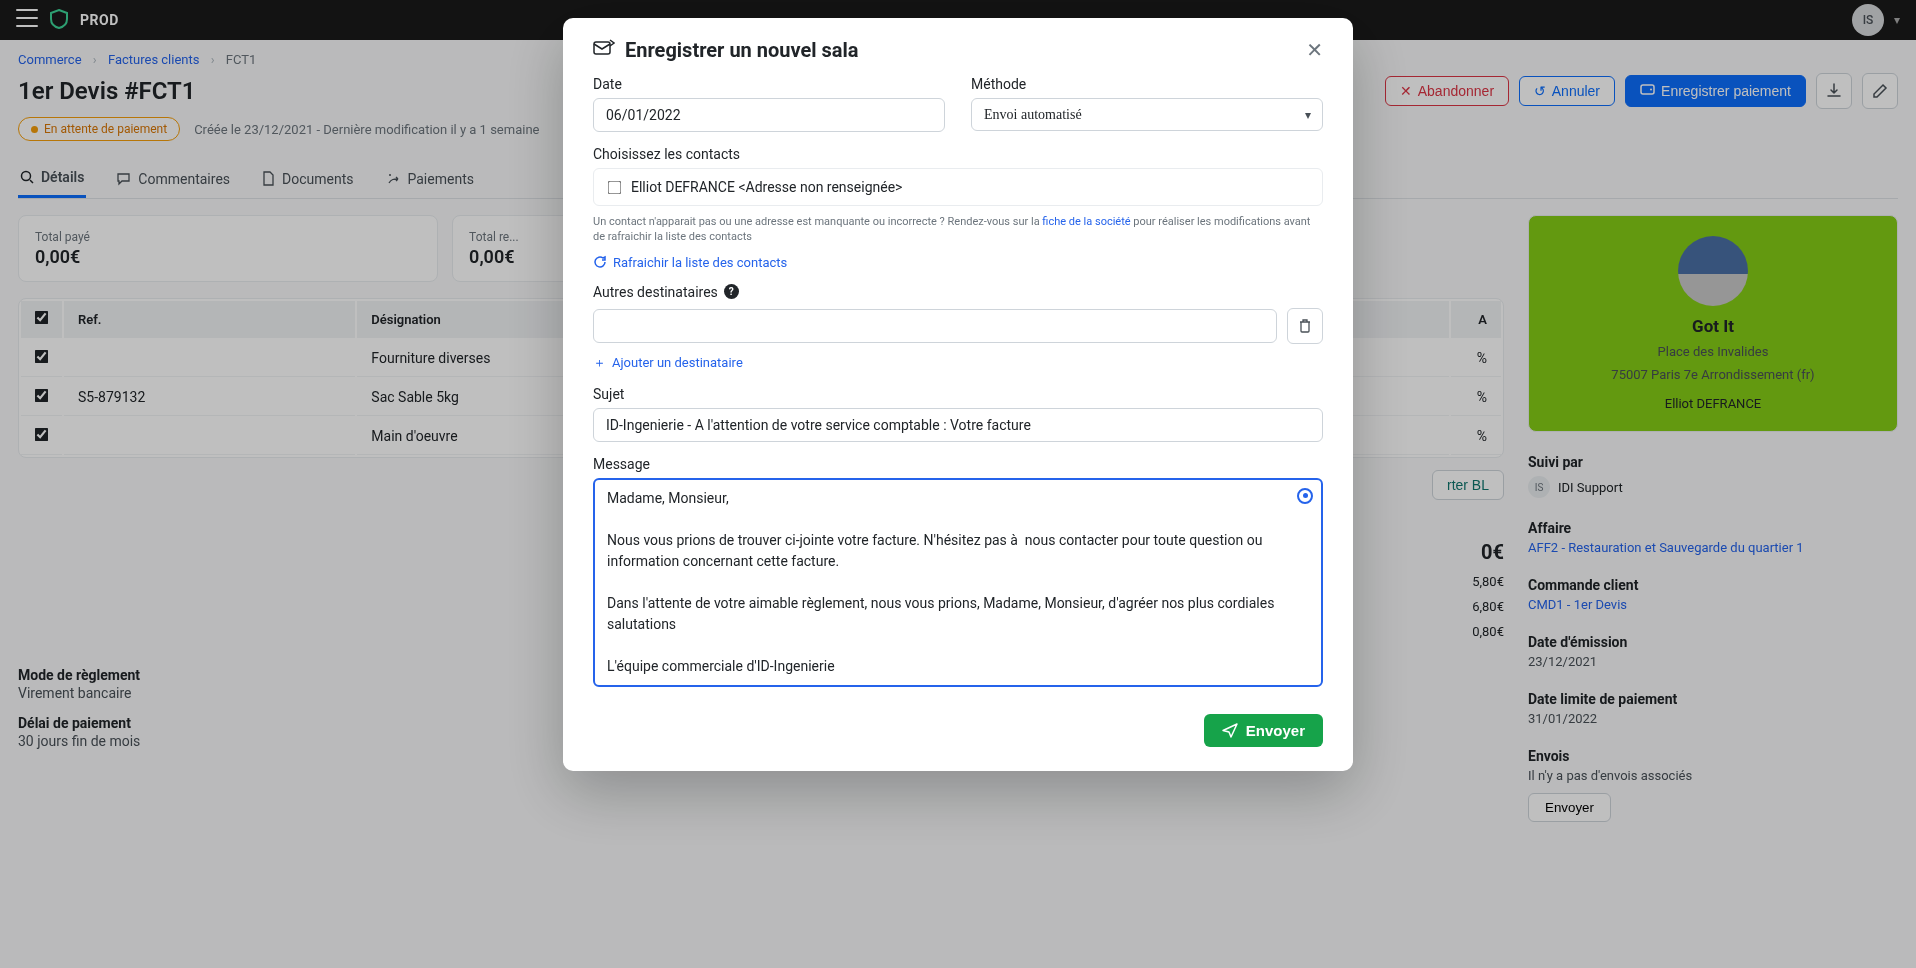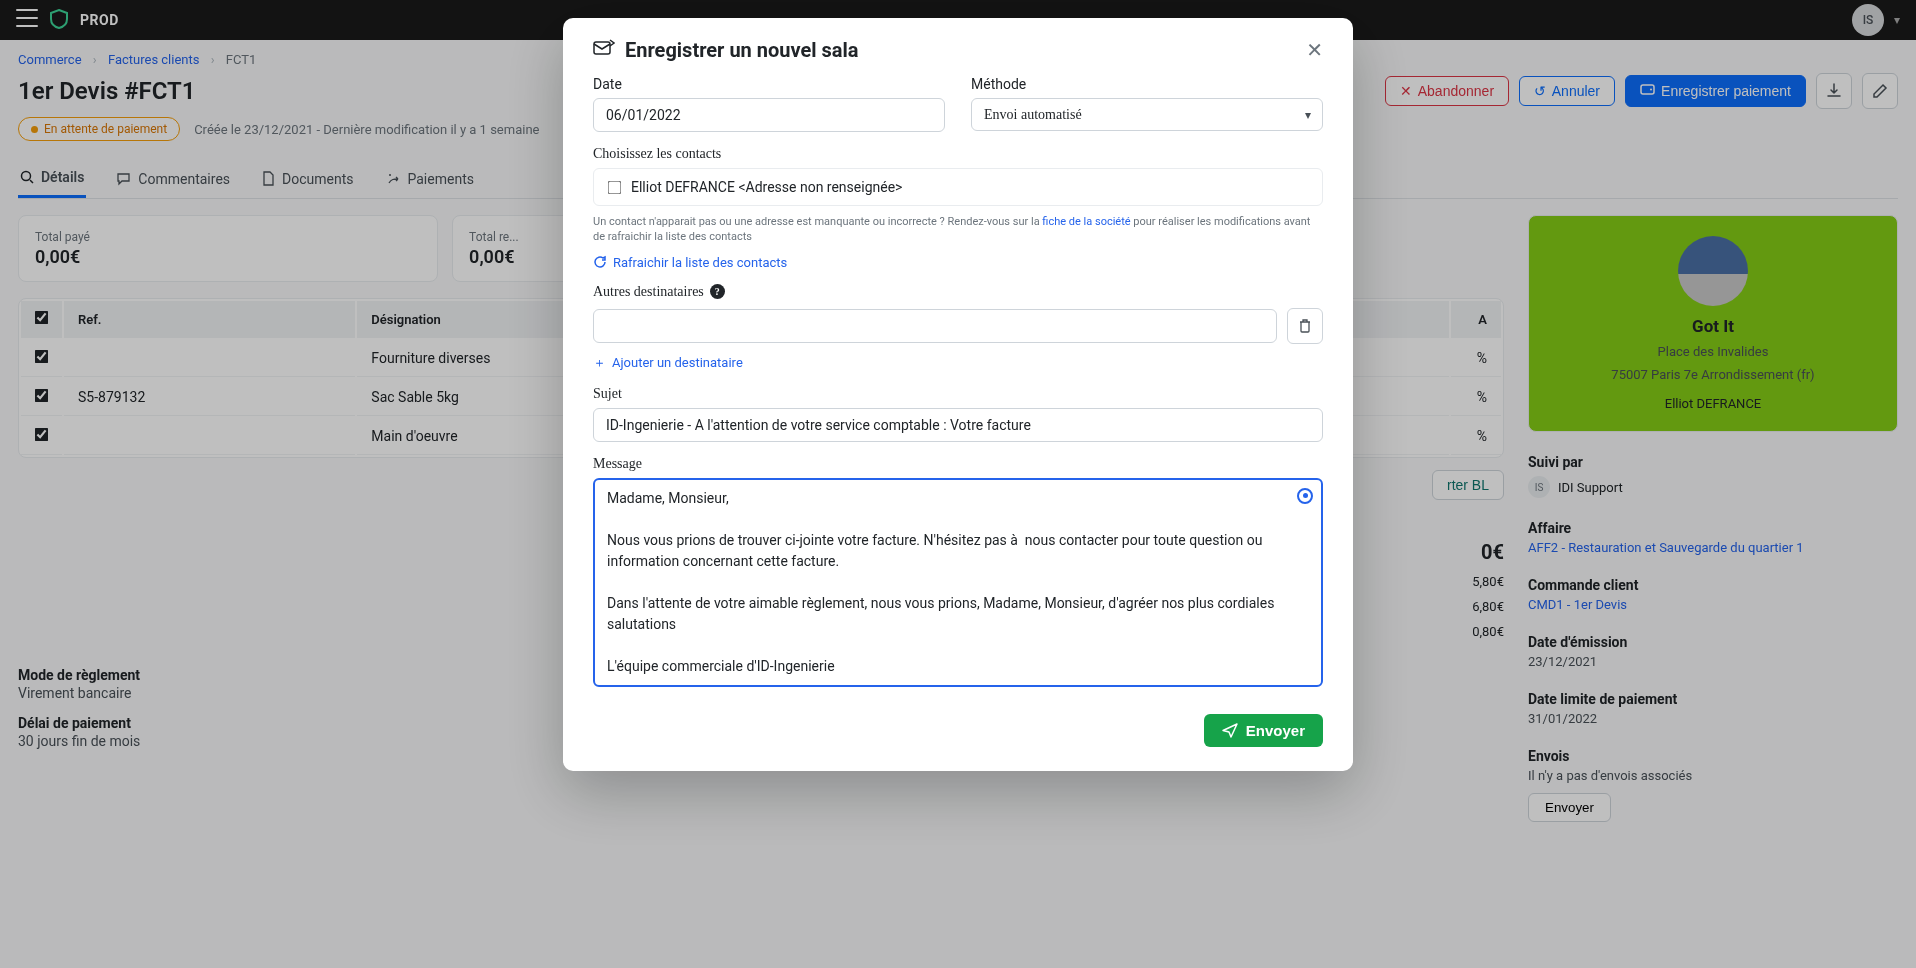--- a/index.html
+++ b/index.html
@@ -152,21 +152,21 @@
     .link-action {
       color:#2563eb; font-size:13px; display:flex; align-items:center; gap:6px; cursor:pointer;
       margin-top:10px;
     }
     .dest-row { display:flex; gap:10px; margin-top:8px; align-items:center; }
     .dest-row .form-input { flex:1; }
     .dest-trash {
       width:36px; height:36px; border:1px solid #ced4da; border-radius:6px;
       display:flex; align-items:center; justify-content:center; cursor:pointer;
     }
-    .section-label { font-size:14px; margin-top:14px; margin-bottom:6px; display:flex; align-items:center; gap:6px;font-family:Liberation Serif, serif; }
+    .section-label { font-size:14px; margin-top:14px; margin-bottom:6px; display:flex; align-items:center; gap:6px; }
     .info-circle {
       width:15px; height:15px; border-radius:50%; background:#212529; color:#fff;
       display:inline-flex; align-items:center; justify-content:center; font-size:10px; font-weight:700;
     }
     .form-textarea.focused {
       border:2px solid #2563eb;
       resize:none;
     }
     .fp-indicator {
       position:absolute; right:10px; top:10px;

